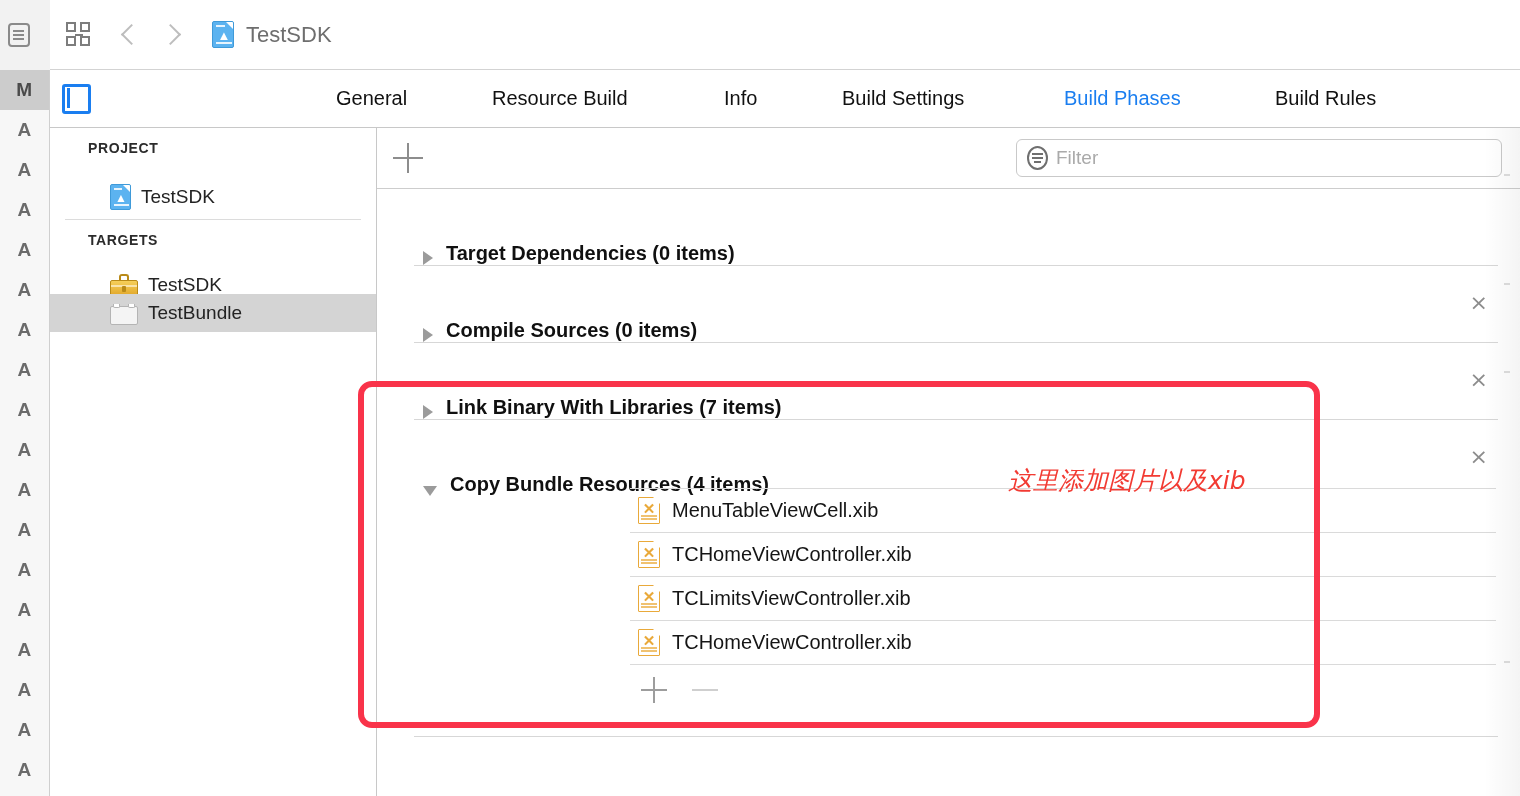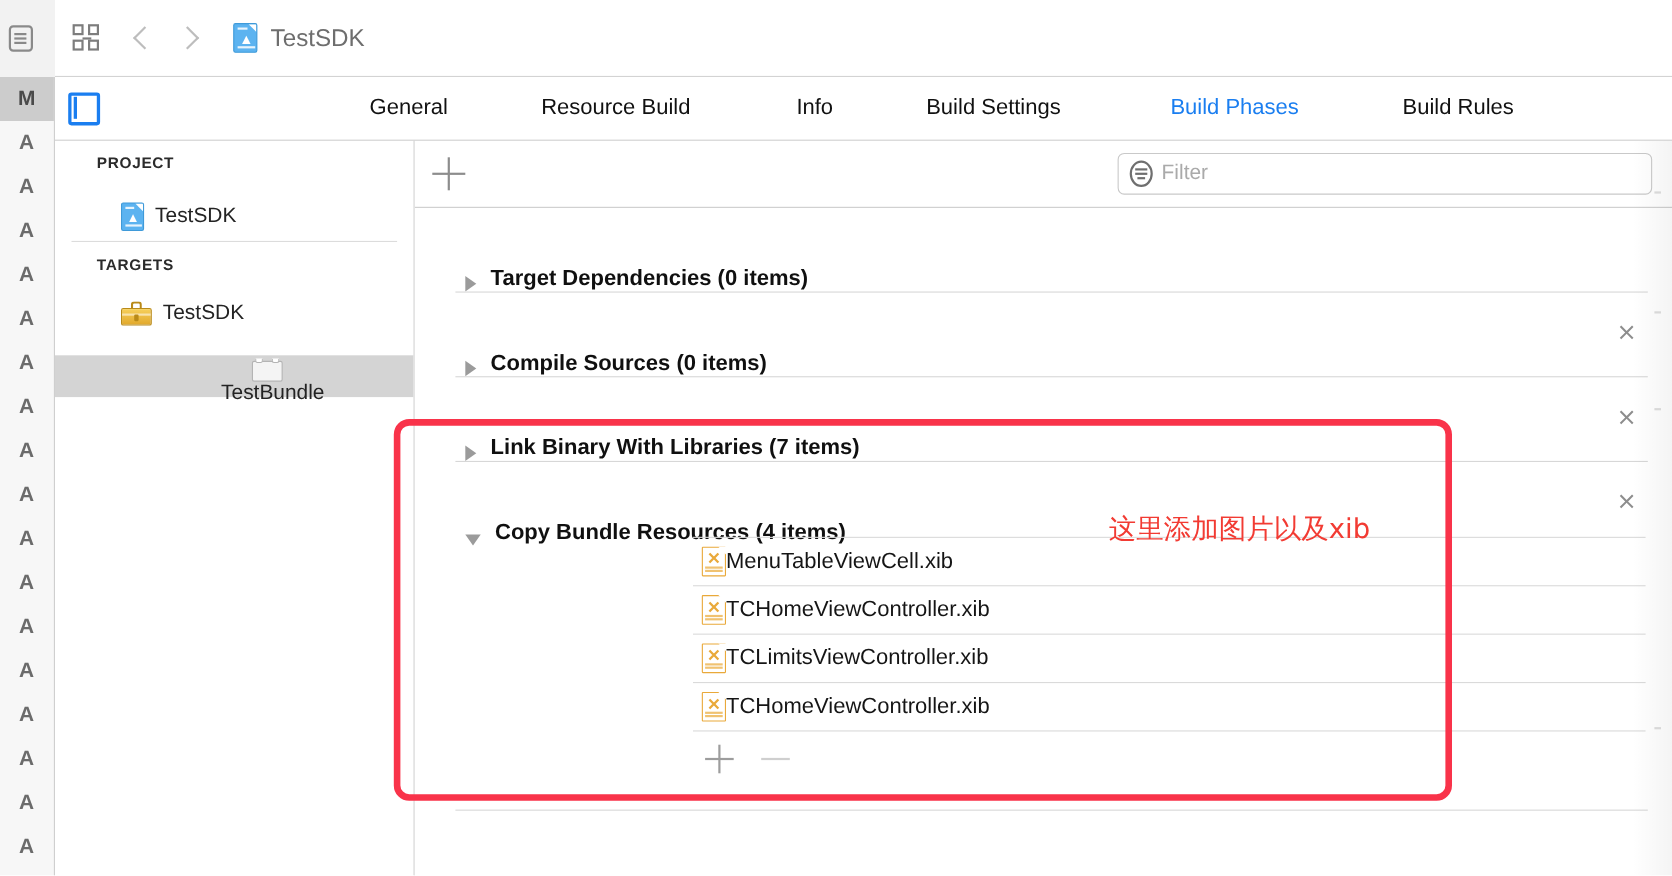--- a/index.html
+++ b/index.html
@@ -147,21 +147,21 @@
   }
   #nav-sep-1 { top: 91px; }
   .nav-row {
     position: absolute; left: 0; right: 0; height: 38px;
     display: flex; align-items: center; padding-left: 60px;
     font-size: 19px; color: #232323;
   }
   .nav-row.sel { background: #d4d4d4; }
   #nav-row-project { top: 50px; }
   #nav-row-target-sdk { top: 138px; }
-  #nav-row-target-bundle { top: 195px; flex-direction: column; }
+  #nav-row-target-bundle { top: 166px; }
   .nav-row .label { margin-left: 10px; white-space: nowrap; }
 
   .ico-proj {
     width: 21px; height: 26px; position: relative; flex: none;
     background: #5cb3f0; border: 1px solid #3f9ad9; border-radius: 2px; overflow: hidden;
   }
   .ico-proj::after {
     content: ""; position: absolute; right: 0; top: 0;
     border-width: 0 7px 7px 0; border-style: solid;
     border-color: transparent #ffffff transparent transparent;
@@ -304,21 +304,21 @@
   .ico-xib .x {
     position: absolute; left: 0; right: 0; top: 3px;
     text-align: center; font-size: 15px; font-weight: bold; color: #e9a93a; line-height: 15px;
   }
   .ico-xib .l {
     position: absolute; left: 2px; right: 2px; height: 1.4px; background: #f0c271;
   }
   .ico-xib .l1 { bottom: 6px; }
   .ico-xib .l2 { bottom: 3px; }
   .file-row .fname {
-    font-size: 20px; color: #151515; white-space: nowrap;
+    font-size: 20px; color: #151515; margin-left: 12px; white-space: nowrap;
   }
 
   .addrem {
     position: absolute; height: 40px;
   }
   .pm-plus {
     position: absolute; left: 0; top: 8px; width: 26px; height: 26px;
   }
   .pm-plus::before { content: ""; position: absolute; left: 0; top: 12px; width: 26px; height: 2px; background: #9d9d9d; }
   .pm-plus::after  { content: ""; position: absolute; left: 12px; top: 0; width: 2px; height: 26px; background: #9d9d9d; }
@@ -330,20 +330,21 @@
   #red-box {
     position: absolute; left: 358px; top: 381px; width: 962px; height: 347px;
     border: 6px solid #f9334a; border-radius: 14px;
     pointer-events: none; z-index: 20;
   }
   #red-note {
     position: absolute; left: 1008px; top: 464px;
     font-size: 25px; color: #f23b33; white-space: nowrap;
     font-family: "DejaVu Sans", sans-serif;
     z-index: 21;
+    font-style: italic;
   }
 
   
   #right-shade {
     position: absolute; right: 0; top: 128px; width: 36px; bottom: 0;
     background: linear-gradient(to right, rgba(0,0,0,0) 0%, rgba(0,0,0,0.045) 100%);
     pointer-events: none; z-index: 15;
   }
   #scroll-ticks { position: absolute; right: 10px; top: 128px; width: 6px; bottom: 0; z-index: 16; }
   .tick { position: absolute; right: 0; width: 6px; height: 2px; background: #d8d8d8; }

